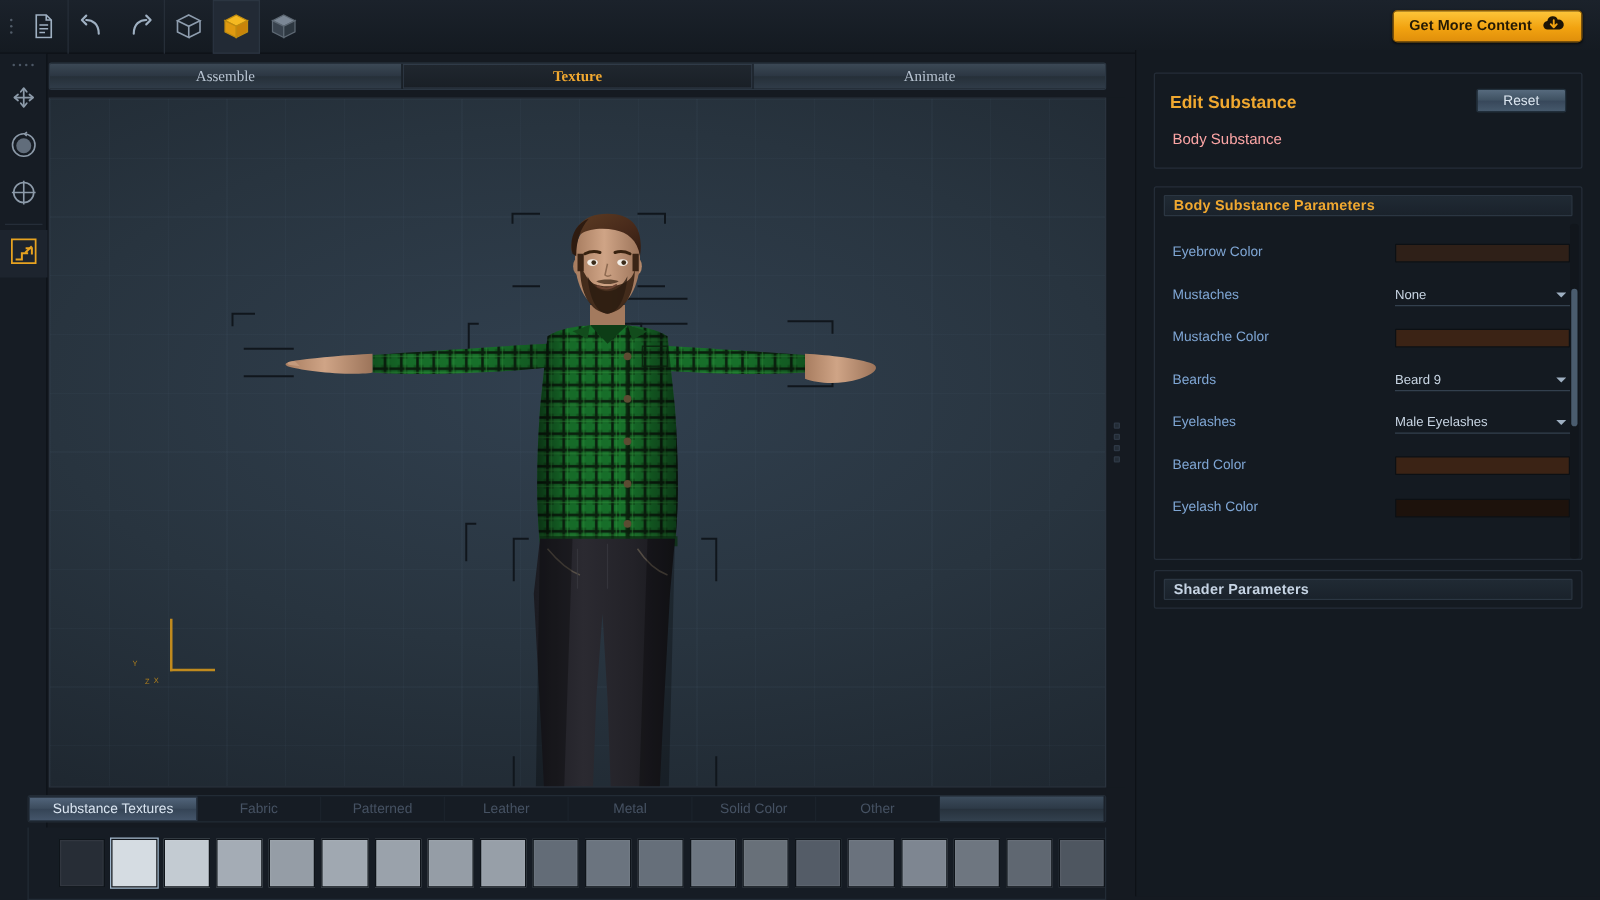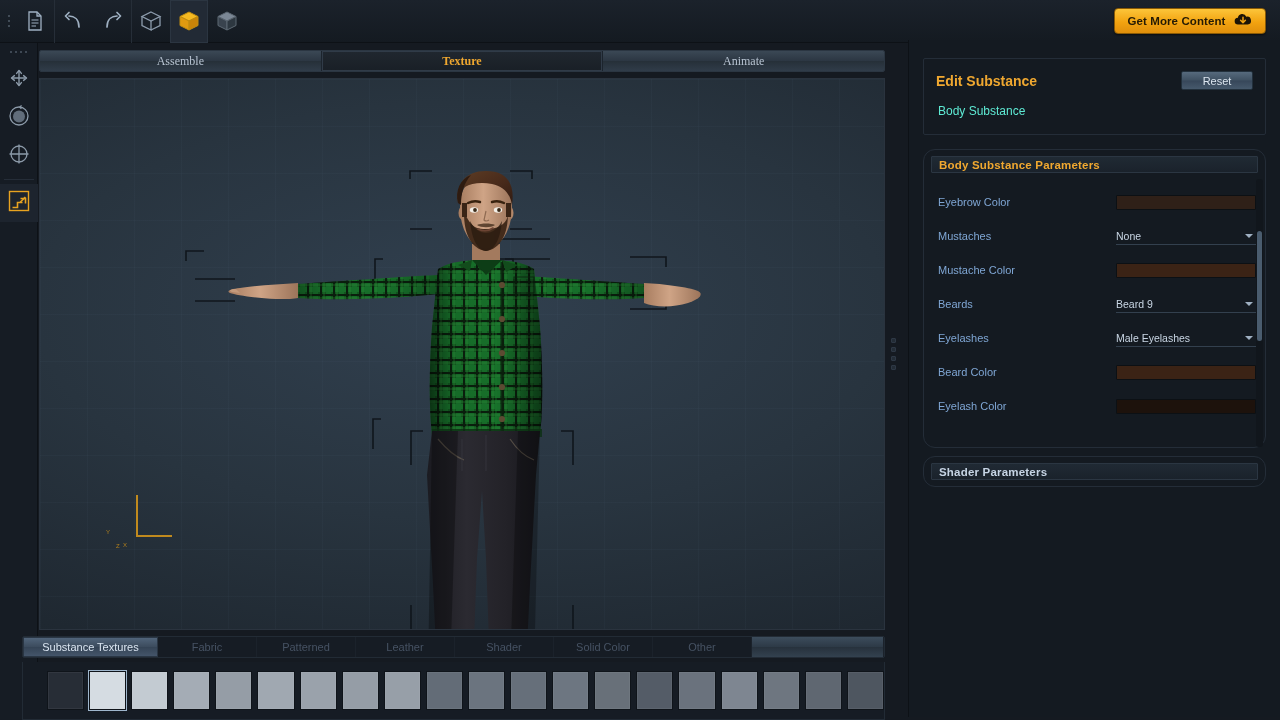--- a/index.html
+++ b/index.html
@@ -127,24 +127,24 @@
     padding: 12px 12px 6px 12px;
   }
   .card-title { font-size: 14px; font-weight: bold; color: #f0a830; }
   .btn-reset {
     width: 72px; height: 19px; border-radius: 2px;
     background: linear-gradient(#566a7d 0%, #3f5162 48%, #37475a 52%, #46596c 100%);
     border: 1px solid #22303c;
     color: #dce6f0; font-size: 11px; display: flex; align-items: center; justify-content: center;
     cursor: pointer;
   }
-  .card-sub { padding: 8px 12px 16px 14px; font-size: 12px; color: #5eead4; }
+  .card-sub { padding: 8px 12px 16px 14px; font-size: 12px; color: #fca5a5; }
 
   .section {
-    margin: 14px 14px 0 14px; border: 1px solid #242d38; border-radius: 12px;
+    margin: 14px 14px 0 14px; border: 1px solid #242d38; border-radius: 2px;
     position: relative;
   }
   .sec-head {
     margin: 6px 7px; height: 17px; display: flex; align-items: center;
     padding-left: 7px;
     background: linear-gradient(#202a34, #1a222b);
     border: 1px solid #2b3642; border-radius: 1px;
   }
   .sec-head .t { font-size: 11.5px; font-weight: bold; color: #f0a830; letter-spacing: .2px; }
   .sec-head.shader .t { color: #c6d4e4; }
@@ -599,21 +599,21 @@
     </div>
   </div>
 
   <div class="bottombar"></div>
 
   <div class="libtabs">
     <div class="ltab active" style="width:135px">Substance Textures</div>
     <div class="ltab">Fabric</div>
     <div class="ltab">Patterned</div>
     <div class="ltab">Leather</div>
-    <div class="ltab">Shader</div>
+    <div class="ltab">Metal</div>
     <div class="ltab">Solid Color</div>
     <div class="ltab">Other</div>
     <div class="ltab filler"></div>
   </div>
 
   <div class="libstrip" id="swatch-strip">
       <div class="sw" style="background: rgb(39, 45, 54);"></div>
       <div class="sw sel" style="background: rgb(213, 220, 226);"></div>
       <div class="sw" style="background: rgb(195, 203, 210);"></div>
       <div class="sw" style="background: rgb(164, 172, 181);"></div>

